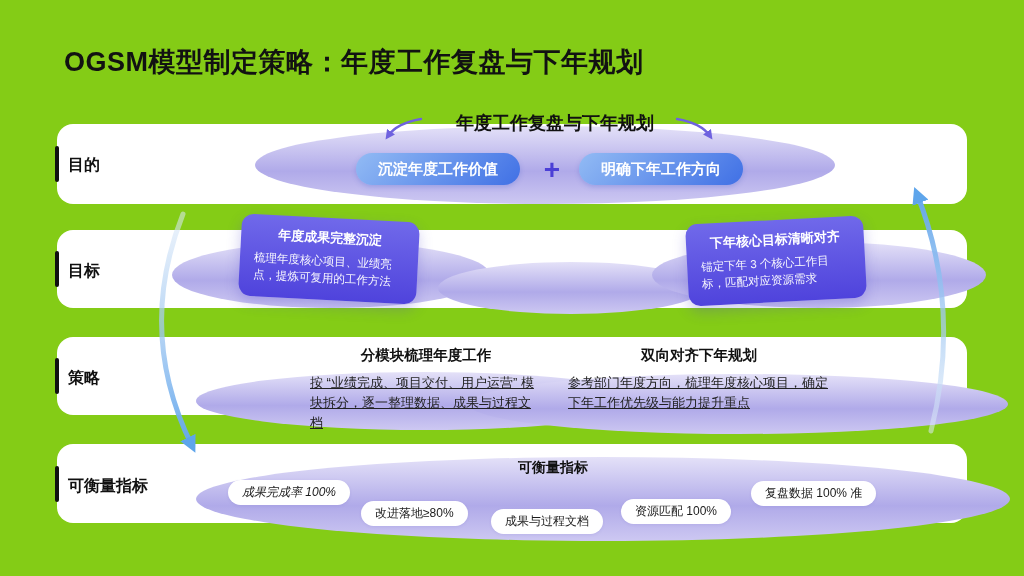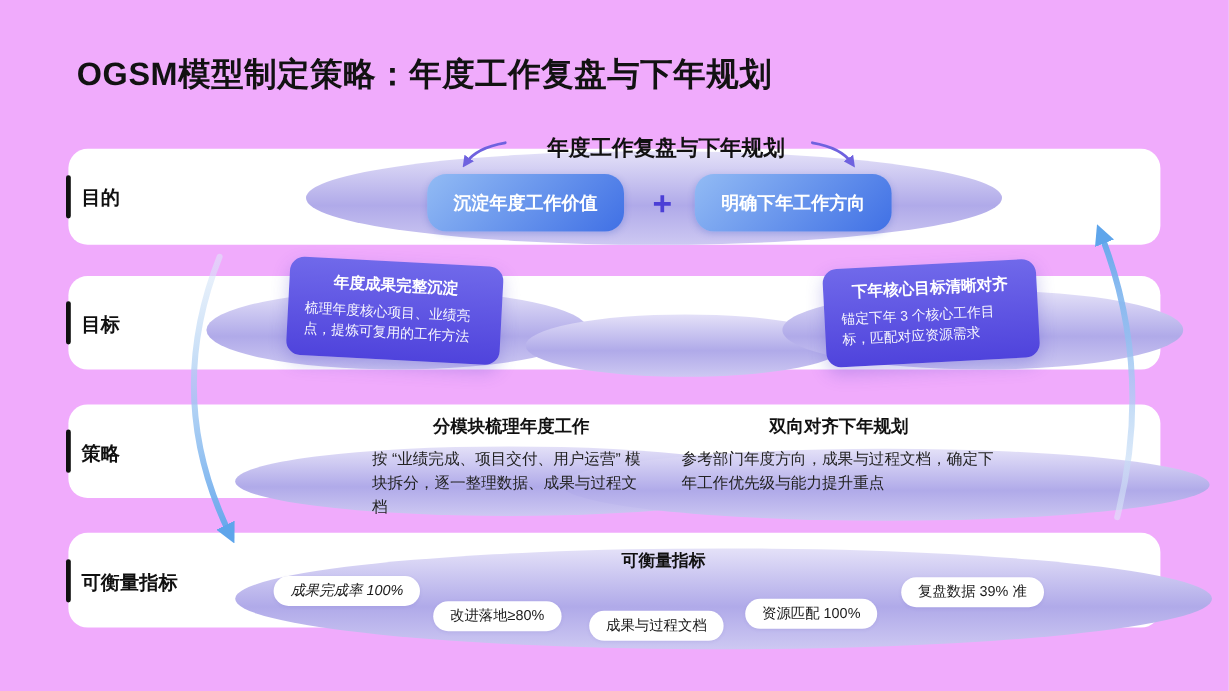--- a/index.html
+++ b/index.html
@@ -1,56 +1,56 @@
 <!DOCTYPE html>
 <html><head>
 <meta charset="utf-8">
 <style>
   html,body{margin:0;padding:0;}
   body{font-family:"Liberation Sans","DejaVu Sans",sans-serif;background:#edeff1;}
-  .canvas{position:relative;width:1024px;height:576px;background:#f0abfc;overflow:hidden;}
+  .canvas{position:relative;width:1024px;height:576px;background:#84cc16;overflow:hidden;}
 
   .page-title{position:absolute;left:64px;top:44px;font-size:27px;font-weight:bold;color:#121212;letter-spacing:.5px;white-space:nowrap;}
 
   .row{position:absolute;left:57px;width:910px;background:#ffffff;border-radius:16px;z-index:1;}
   .row1{top:124px;height:80px;}
   .row2{top:230px;height:78px;}
   .row3{top:337px;height:78px;}
   .row4{top:444px;height:79px;}
 
   .bar{position:absolute;left:55px;width:4px;height:36px;background:#101010;border-radius:2px;z-index:3;}
   .label{position:absolute;left:68px;font-size:16px;font-weight:bold;color:#101010;white-space:nowrap;z-index:3;}
 
   .ellipse{position:absolute;border-radius:50%;z-index:2;
     background:linear-gradient(180deg,#e4e1f8 0%,#b0aae9 58%,#cdc8f2 100%);}
 
   .purpose-header{position:absolute;left:555px;top:111px;transform:translateX(-50%);
     font-size:18px;font-weight:bold;color:#111;white-space:nowrap;z-index:3;}
 
-  .pill-blue{position:absolute;transform:translate(-50%,-50%);height:48px;padding:0 22px;
+  .pill-blue{position:absolute;transform:translate(-50%,-50%);height:32px;padding:0 22px;
     display:inline-flex;align-items:center;justify-content:center;border-radius:16px;
     background:linear-gradient(135deg,#92bbf4 0%,#4froz 100%);
     background:linear-gradient(135deg,#92bbf4 0%,#4070e5 100%);
     color:#fff;font-size:15px;font-weight:bold;white-space:nowrap;z-index:3;
     box-shadow:0 2px 5px rgba(60,90,200,.25);}
   .plus{position:absolute;left:552px;top:170px;transform:translate(-50%,-50%);
     font-size:28px;font-weight:bold;color:#4b3fd6;z-index:3;}
 
   .gcard{position:absolute;width:178px;box-sizing:border-box;padding:11px 14px;
     border-radius:12px;background:linear-gradient(180deg,#7069ea 0%,#4f43dc 100%);
     color:#fff;z-index:3;box-shadow:0 6px 14px rgba(80,70,200,.28);}
   .gcard .gtitle{font-size:13px;font-weight:bold;text-align:center;margin-bottom:6px;white-space:nowrap;}
   .gcard .gbody{font-size:11.5px;line-height:1.45;color:rgba(255,255,255,.95);}
   .gcard1{left:240px;top:218px;height:82px;transform:rotate(3deg);}
   .gcard2{left:459px;top:228px;height:78px;width:184px;}
   .gcard3{left:687px;top:220px;height:82px;transform:rotate(-3deg);}
 
   .scol{position:absolute;z-index:3;}
   .scol .stitle{font-size:14.5px;font-weight:bold;color:#111;text-align:center;white-space:nowrap;}
-  .scol .sbody{font-size:13px;line-height:1.55;color:#222;margin-top:8px;}
+  .scol .sbody{font-size:13px;line-height:1.55;color:#222;margin-top:8px;text-decoration:underline;}
   .scol1{left:310px;top:346px;width:232px;}
   .scol2{left:568px;top:346px;width:262px;}
 
   .metrics-header{position:absolute;left:553px;top:459px;transform:translateX(-50%);
     font-size:14px;font-weight:bold;color:#111;white-space:nowrap;z-index:3;}
   .mpill{position:absolute;height:25px;padding:0 14px;display:inline-flex;align-items:center;
     border-radius:13px;background:#fff;color:#1a1a1a;font-size:12px;white-space:nowrap;z-index:3;
     box-shadow:0 1px 3px rgba(80,70,180,.10);}
   .mp1{left:228px;top:480px;font-style:italic;}
   .mp2{left:361px;top:501px;}
@@ -102,29 +102,29 @@
     <div class="gtitle">下年核心目标清晰对齐</div>
     <div class="gbody">锚定下年 3 个核心工作目标，匹配对应资源需求</div>
   </div>
 
   <div class="scol scol1">
     <div class="stitle">分模块梳理年度工作</div>
     <div class="sbody">按 “业绩完成、项目交付、用户运营” 模块拆分，逐一整理数据、成果与过程文档</div>
   </div>
   <div class="scol scol2">
     <div class="stitle">双向对齐下年规划</div>
-    <div class="sbody">参考部门年度方向，成果与过程文档，确定下年工作优先级与能力提升重点</div>
+    <div class="sbody">参考部门年度方向，梳理年度核心项目，确定下年工作优先级与能力提升重点</div>
   </div>
 
   <div class="metrics-header">可衡量指标</div>
   <div class="mpill mp1">成果完成率 100%</div>
   <div class="mpill mp2">改进落地≥80%</div>
   <div class="mpill mp3">成果与过程文档</div>
   <div class="mpill mp4">资源匹配 100%</div>
-  <div class="mpill mp5">复盘数据 39% 准</div>
+  <div class="mpill mp5">复盘数据 100% 准</div>
 
   <svg class="arrows" width="1024" height="576" viewBox="0 0 1024 576">
     <defs>
       <linearGradient id="gl" gradientUnits="userSpaceOnUse" x1="183" y1="214" x2="192" y2="446">
         <stop offset="0" stop-color="#dde9f8" stop-opacity="0.55"></stop>
         <stop offset="1" stop-color="#64a7ec"></stop>
       </linearGradient>
       <linearGradient id="gr" gradientUnits="userSpaceOnUse" x1="931" y1="431" x2="917" y2="194">
         <stop offset="0" stop-color="#dde9f8" stop-opacity="0.55"></stop>
         <stop offset="1" stop-color="#64a7ec"></stop>

